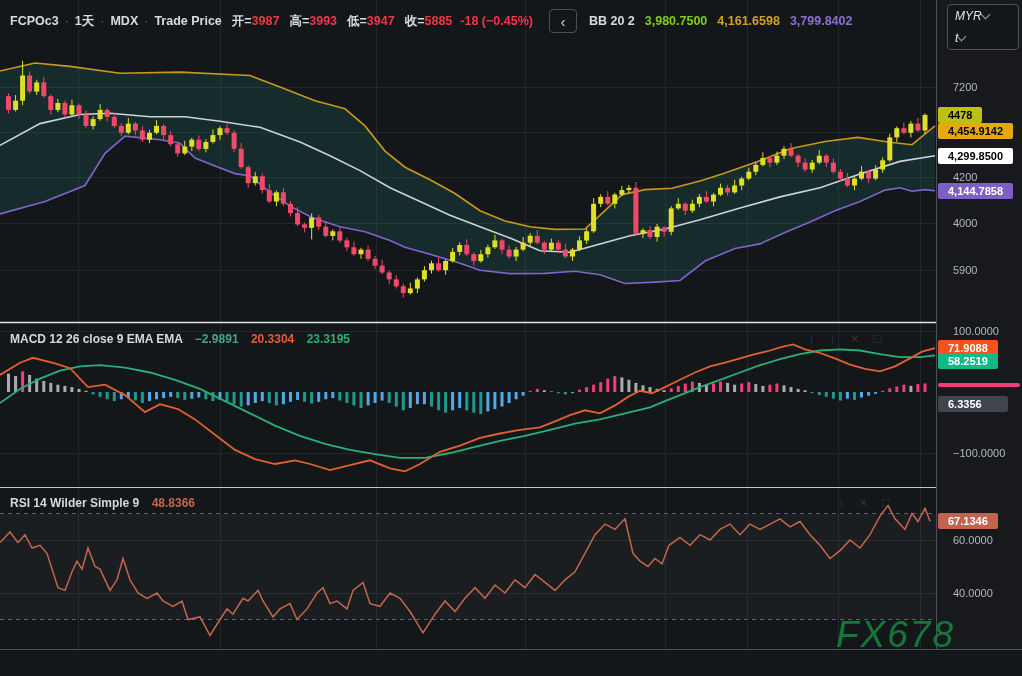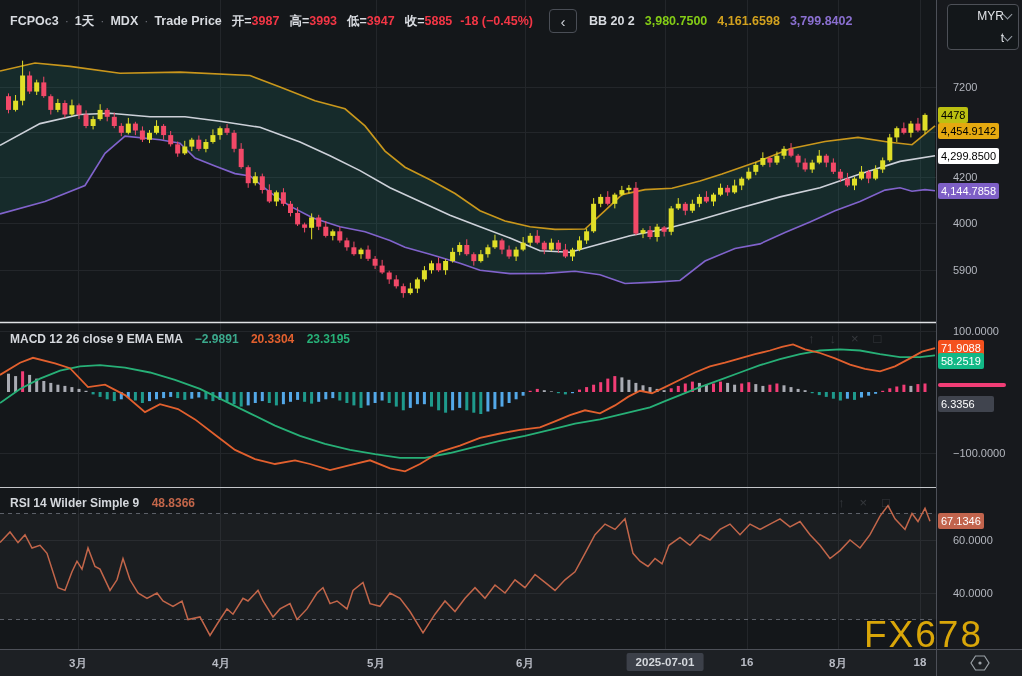--- a/index.html
+++ b/index.html
@@ -19,45 +19,45 @@
   .bb-upper{color:#d2a11f;margin-left:10px;}
   .bb-lower{color:#8a6fd0;margin-left:10px;}
   
   .status-row{position:absolute;left:10px;z-index:5;font-size:12px;font-weight:600;color:#d5d8dd;white-space:nowrap;}
   #macd-status{top:332px;}
   #rsi-status{top:496px;}
   .sv{margin-left:9px;}
   
   #currency-box{position:absolute;left:947px;top:4px;width:70px;height:44px;z-index:6;
                 border:1px solid #4d5057;border-radius:4px;background:rgba(20,23,26,0.92);}
-  .dd-row{height:22px;display:flex;align-items:center;justify-content:flex-end;padding:0 7px;cursor:pointer;}
+  .dd-row{height:22px;display:flex;align-items:center;justify-content:flex-start;padding:0 7px;cursor:pointer;font-style:italic;}
   .dd-label{font-size:12px;color:#e3e5e9;font-weight:400;}
   .chev{width:6px;height:6px;border-right:1.5px solid #9aa0a8;border-bottom:1.5px solid #9aa0a8;
         transform:rotate(45deg);margin-top:-3px;}
   
   #right-axis{position:absolute;left:937px;top:0;width:85px;height:649px;z-index:4;background:#17191d;}
   .axis-tick{position:absolute;left:16px;transform:translateY(-50%);font-size:11px;color:#b4b7bf;}
-  .axis-badge{position:absolute;left:1px;transform:translateY(-50%);font-size:11px;font-weight:400;
-              padding:2px 3px;border-radius:2px;line-height:12px;}
+  .axis-badge{position:absolute;left:1px;transform:translateY(-50%);font-size:11px;font-weight:700;
+              padding:2px 10px;border-radius:2px;line-height:12px;}
   
   #time-axis{position:absolute;left:0;top:650px;width:1022px;height:26px;background:#1d2024;z-index:3;}
   #time-labels{position:absolute;left:0;top:0;width:936px;height:26px;}
   .time-label{position:absolute;top:6px;transform:translateX(-50%);font-size:11.5px;color:#b8bbc4;font-weight:600;}
   .time-crosshair-badge{position:absolute;top:3px;transform:translateX(-50%);font-size:11.5px;color:#d5d8dd;
                         background:#3c4049;padding:3px 9px;border-radius:2px;font-weight:600;}
   #axis-corner{position:absolute;left:936px;top:0;width:86px;height:26px;border-left:1px solid #4d5058;
                display:flex;align-items:center;justify-content:center;}
   
   .pane-icons{position:absolute;z-index:5;display:flex;gap:15px;opacity:0.22;}
   #macd-icons{left:808px;top:331px;}
   #rsi-icons{left:838px;top:495px;}
   .pane-icon{font-size:13px;color:#a8abb3;cursor:pointer;}
   
-  #watermark{position:absolute;left:864px;top:614px;z-index:6;font-size:37px;font-weight:400;
-             letter-spacing:2px;color:#eab308;opacity:0.92;}
+  #watermark{position:absolute;left:836px;top:614px;z-index:6;font-size:37px;font-weight:400;
+             letter-spacing:2px;color:#15803d;opacity:0.92;font-style:italic;}
 </style>
 </head>
 <body>
 
 <div id="app">
 
   <svg id="chart-canvas" width="1022" height="676" viewBox="0 0 1022 676">
       <line x1="78.5" y1="0" x2="78.5" y2="649" stroke="#23262a"></line>
       <line x1="220.5" y1="0" x2="220.5" y2="649" stroke="#23262a"></line>
       <line x1="376.5" y1="0" x2="376.5" y2="649" stroke="#23262a"></line>
@@ -560,32 +560,14 @@
       <div class="axis-badge" style="top: 348px; background: rgb(244, 81, 30); color: rgb(255, 255, 255);">71.9088</div>
       <div class="axis-badge" style="top: 361px; background: rgb(18, 184, 134); color: rgb(255, 255, 255);">58.2519</div>
       <div class="axis-badge" style="top: 388px; background: rgb(64, 68, 78); color: rgb(255, 255, 255); min-width: 50px; margin-top: 16px;">6.3356</div>
       <div class="axis-tick" style="top: 540px;">60.0000</div>
       <div class="axis-tick" style="top: 593px;">40.0000</div>
       <div class="axis-badge" style="top: 521px; background: rgb(194, 100, 77); color: rgb(255, 255, 255);">67.1346</div>
     </div>
 
   <div id="watermark">FX678</div>
 
-  <div id="time-axis">
-    <div id="time-labels">
-        <div class="time-label" style="left: 78px;">3月</div>
-        <div class="time-label" style="left: 221px;">4月</div>
-        <div class="time-label" style="left: 376px;">5月</div>
-        <div class="time-label" style="left: 525px;">6月</div>
-        <div class="time-label" style="left: 747px;">16</div>
-        <div class="time-label" style="left: 838px;">8月</div>
-        <div class="time-label" style="left: 920px;">18</div>
-        <div class="time-crosshair-badge" style="left: 665px;">2025-07-01</div>
-      </div>
-    <div id="axis-corner">
-      <svg width="22" height="18" viewBox="0 0 22 18">
-        <polygon points="6.5,2 15.5,2 20,9 15.5,16 6.5,16 2,9" fill="none" stroke="#9aa0a6" stroke-width="1.2"></polygon>
-        <circle cx="11" cy="9" r="1.6" fill="#9aa0a6"></circle>
-      </svg>
-    </div>
-  </div>
 
 </div>
 
 </body></html>

